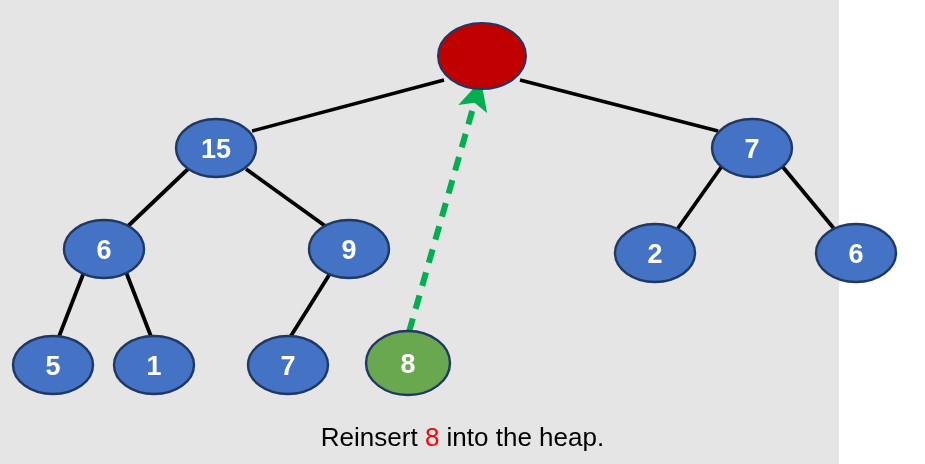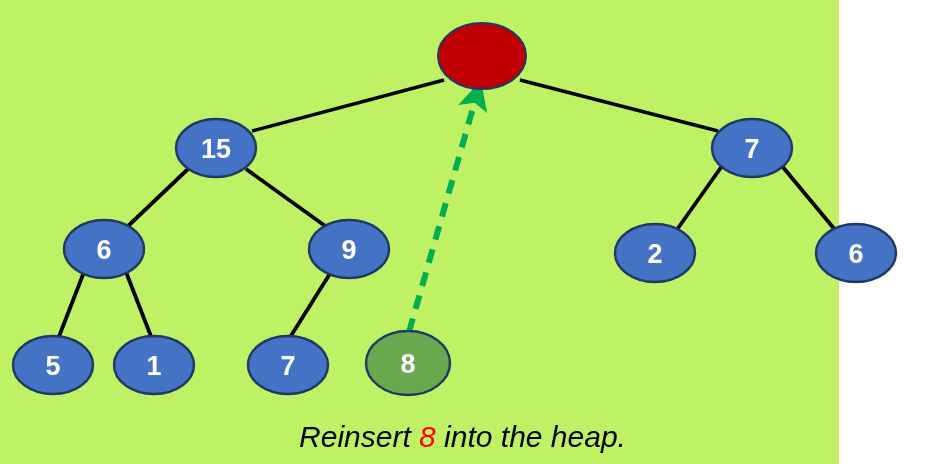--- a/index.html
+++ b/index.html
@@ -11,21 +11,21 @@
     width: 925px;
     height: 464px;
     font-family: "Liberation Sans", sans-serif;
     overflow: hidden;
     position: relative;
   }
   #stage {
     position: relative;
     width: 839px;
     height: 464px;
-    background: #bef264;
+    background: #e5e5e5;
   }
   #tree-svg {
     position: absolute;
     left: 0;
     top: 0;
     width: 925px;
     height: 464px;
   }
   .node-label {
     font-family: "Liberation Sans", sans-serif;
@@ -35,25 +35,24 @@
     dominant-baseline: central;
     paint-order: stroke;
   }
   .caption {
     position: absolute;
     left: 0;
     top: 418px;
     width: 925px;
     text-align: center;
     font-family: "Liberation Sans", sans-serif;
-    font-size: 30px;
+    font-size: 26px;
     color: #000000;
     line-height: 38px;
     white-space: nowrap;
-    font-style: italic;
   }
   .caption .hl {
     color: #ff0000;
   }
 </style>
 </head>
 <body>
 
 <div id="stage">
 

